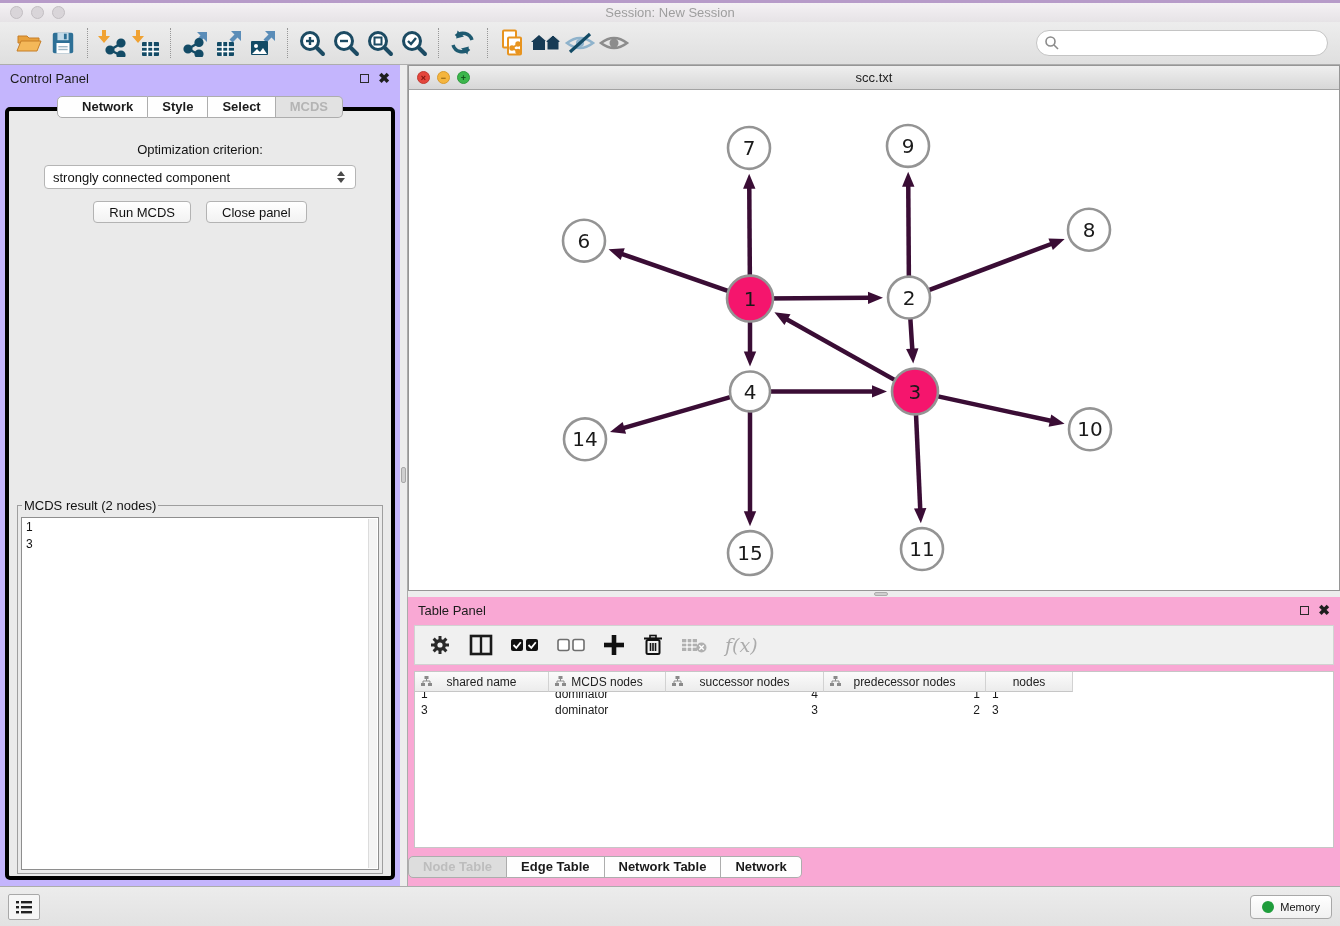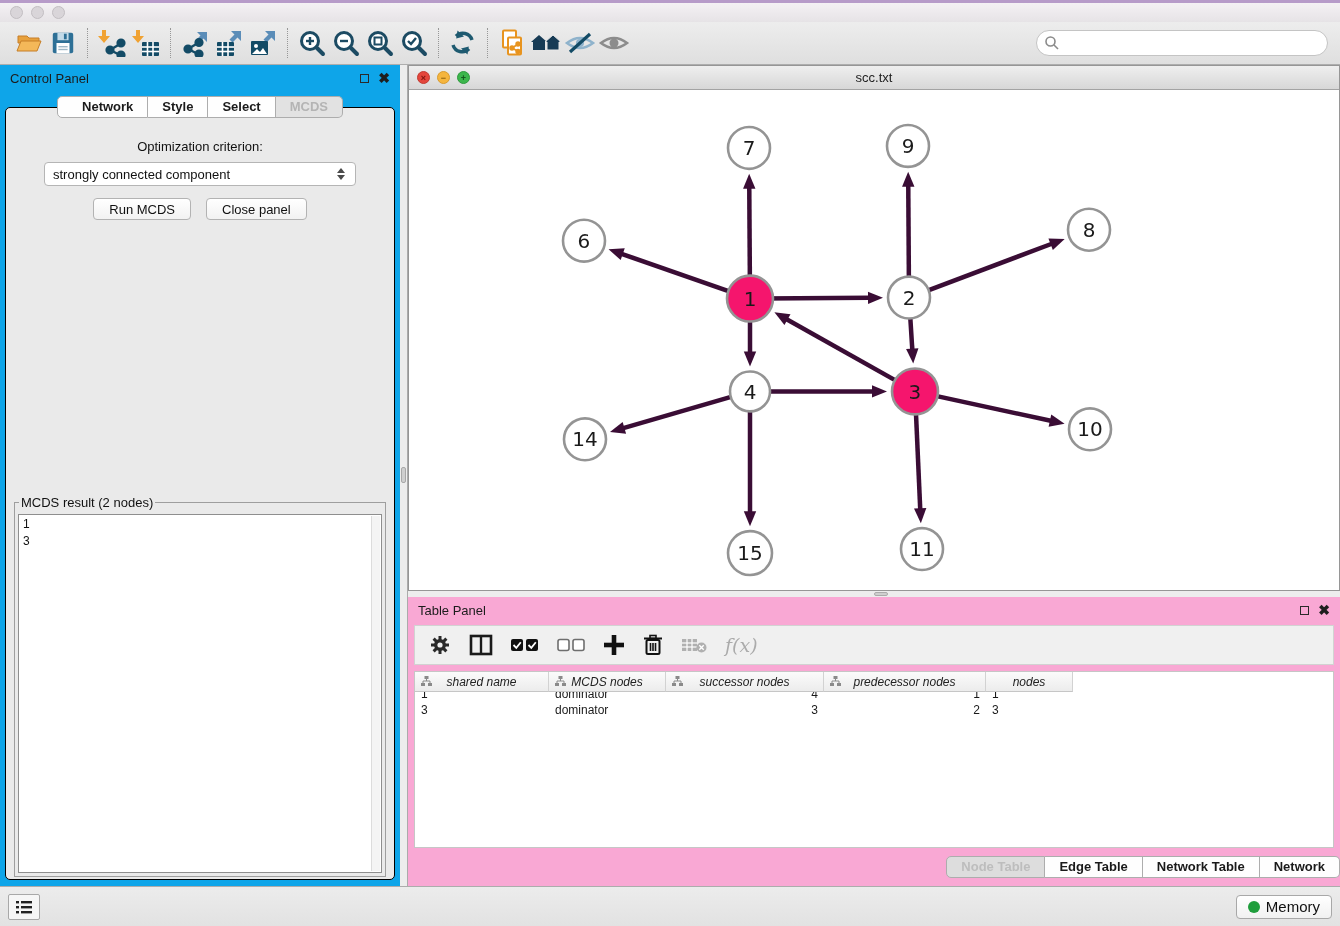--- a/index.html
+++ b/index.html
@@ -33,36 +33,36 @@
   .searchwrap { position:relative; width:292px; height:26px; }
   .searchwrap input {
     width:100%; height:100%; border:1px solid #C4C4C4; border-radius:13px;
     background:#FFFFFF; padding:0 10px 0 28px; font-size:13px; outline:none;
     font-family:"Liberation Sans",sans-serif;
   }
   .searchwrap svg { position:absolute; left:8px; top:5px; }
   
   .main { position:absolute; top:65px; bottom:40px; left:0; right:0; display:flex; }
   
-  .control-panel { width:400px; background:#0ea5e9; position:relative; }
+  .control-panel { width:400px; background:#c4b5fd; position:relative; }
   .panel-header { height:26px; display:flex; align-items:center; padding:0 10px; font-size:13px; color:#1C1C1C; }
   .panel-btns { margin-left:auto; display:flex; align-items:center; gap:9px; }
   .float-btn { width:9px; height:9px; border:1.5px solid #2A2A2A; background:transparent; }
   .close-btn { font-size:14px; font-weight:bold; color:#1E1E1E; line-height:10px; }
   .seg-tabs { position:absolute; top:31px; left:0; right:0; display:flex; justify-content:center; z-index:2; }
   .seg-tabs .tab {
     height:22px; line-height:20px; padding:0 14px; font-size:13px; font-weight:bold;
     background:#FEFEFE; border:1px solid #ADADAD; border-left:none; color:#1A1A1A;
   }
   .seg-tabs .tab.first { border-left:1px solid #ADADAD; border-radius:5px 0 0 5px;padding-left:24px; }
   .seg-tabs .tab.last { border-radius:0 5px 5px 0; }
   .seg-tabs .tab.active { background:#E2E2E2; color:#B4B4B4; }
   .cp-body {
     position:absolute; top:42px; left:5px; right:5px; bottom:6px;
-    border:1px solid #000000; border-radius:5px; background:#EAEAEA; z-index:1;
+    border:4px solid #000000; border-radius:5px; background:#EAEAEA; z-index:1;
   }
   .opt-label { margin-top:31px; text-align:center; font-size:13px; color:#111; }
   .opt-select {
     margin:8px auto 0; width:312px; height:24px; background:#FFF;
     border:1px solid #B5B5B5; border-radius:4px; display:flex; align-items:center;
     padding:0 8px; font-size:13px; color:#111;
   }
   .opt-stepper { margin-left:auto; display:flex; flex-direction:column; gap:2px; padding-right:2px; }
   .opt-stepper i { display:block; width:0; height:0; border-left:4px solid transparent; border-right:4px solid transparent; }
   .opt-stepper .up { border-bottom:5px solid #4A4A4A; }
@@ -103,63 +103,64 @@
   .nw-canvas svg { position:absolute; inset:0; }
   
   .table-panel { flex:1; background:#f9a8d4; display:flex; flex-direction:column; min-height:0; }
   .tp-toolbar {
     height:40px; margin:2px 6px 0; background:#F0F0F0; border:1px solid #D2D2D2;
     display:flex; align-items:center; gap:18px; padding:0 14px; flex:none;
   }
   .tp-icon { display:flex; align-items:center; }
   .fx { font-family:"DejaVu Serif", serif; font-style:italic; font-size:19px; color:#ABABAB; }
   .tp-table { margin:6px 6px 0; background:#FFF; border:1px solid #C6C6C6; flex:1; overflow:hidden; }
-  .tp-head { display:flex; height:14px;font-style:italic; }
+  .tp-head { display:flex; height:14px; }
   .th-cell {
     position:relative; height:20px; background:linear-gradient(#FBFBFB,#ECECEC);
     border-right:1px solid #D2D2D2; border-bottom:1px solid #C6C6C6;
     font-size:12px; color:#222; display:flex; align-items:center; justify-content:center;
   }
   .th-cell svg { position:absolute; left:6px; top:4px; }
   .tp-row { display:flex; height:16px; font-size:12px; color:#1A1A1A; align-items:center; }
   .td-cell { padding:0 6px; overflow:hidden; white-space:nowrap; }
-  .tp-bottom { height:38px; display:flex; align-items:center; justify-content:flex-end; flex:none; }
+  .tp-bottom { height:38px; display:flex; align-items:center; justify-content:flex-start; flex:none; }
   .tp-bottom .tab {
     height:22px; line-height:20px; padding:0 14px; font-size:13px; font-weight:bold;
     background:#FEFEFE; border:1px solid #ADADAD; border-left:none; color:#1A1A1A;
   }
   .tp-bottom .tab.first { border-left:1px solid #ADADAD; border-radius:5px 0 0 5px; }
   .tp-bottom .tab.last { border-radius:0 5px 5px 0; }
   .tp-bottom .tab.active { background:#DDDDDD; color:#BDBDBD; }
   
   .statusbar {
     position:absolute; left:0; right:0; bottom:0; height:40px;
     background:linear-gradient(#ECECEC,#E2E2E2); border-top:1px solid #ACACAC;
     display:flex; align-items:center; padding:0 8px;
   }
   .status-list-btn {
     width:32px; height:26px; background:#F6F6F6; border:1px solid #A8A8A8; border-radius:2px;
     display:flex; align-items:center; justify-content:center;
   }
   .memory-btn {
     margin-left:auto; height:24px; padding:0 11px; display:flex; align-items:center; gap:6px;
     background:linear-gradient(#FFFFFF,#F1F1F1); border:1px solid #A8A8A8; border-radius:4px;
-    font-size:15px; color:#111; font-family:"Liberation Sans",sans-serif;
+    font-size:11px; color:#111; font-family:"Liberation Sans",sans-serif;
   }
   .memory-dot { width:12px; height:12px; border-radius:50%; background:#1F9D3C; }
 </style>
 </head>
 <body>
 
 <div class="titlebar">
   <div class="traffic">
     <span class="dot"></span>
     <span class="dot"></span>
     <span class="dot"></span>
   </div>
+  <div class="win-title">Session: New Session</div>
 </div>
 
 <div class="toolbar">
   <div class="tb-btn" title="Open">
     <svg width="28" height="28" viewBox="0 0 28 28">
       <path d="M3 7 h9 l2 2 h10 v5 H3 z" fill="#E8A13C" stroke="#C67F28"></path>
       <path d="M6 12 h20 l-4 10 H2 z" fill="#F4B859" stroke="#C67F28"></path>
     </svg>
   </div>
   <div class="tb-btn" title="Save">

